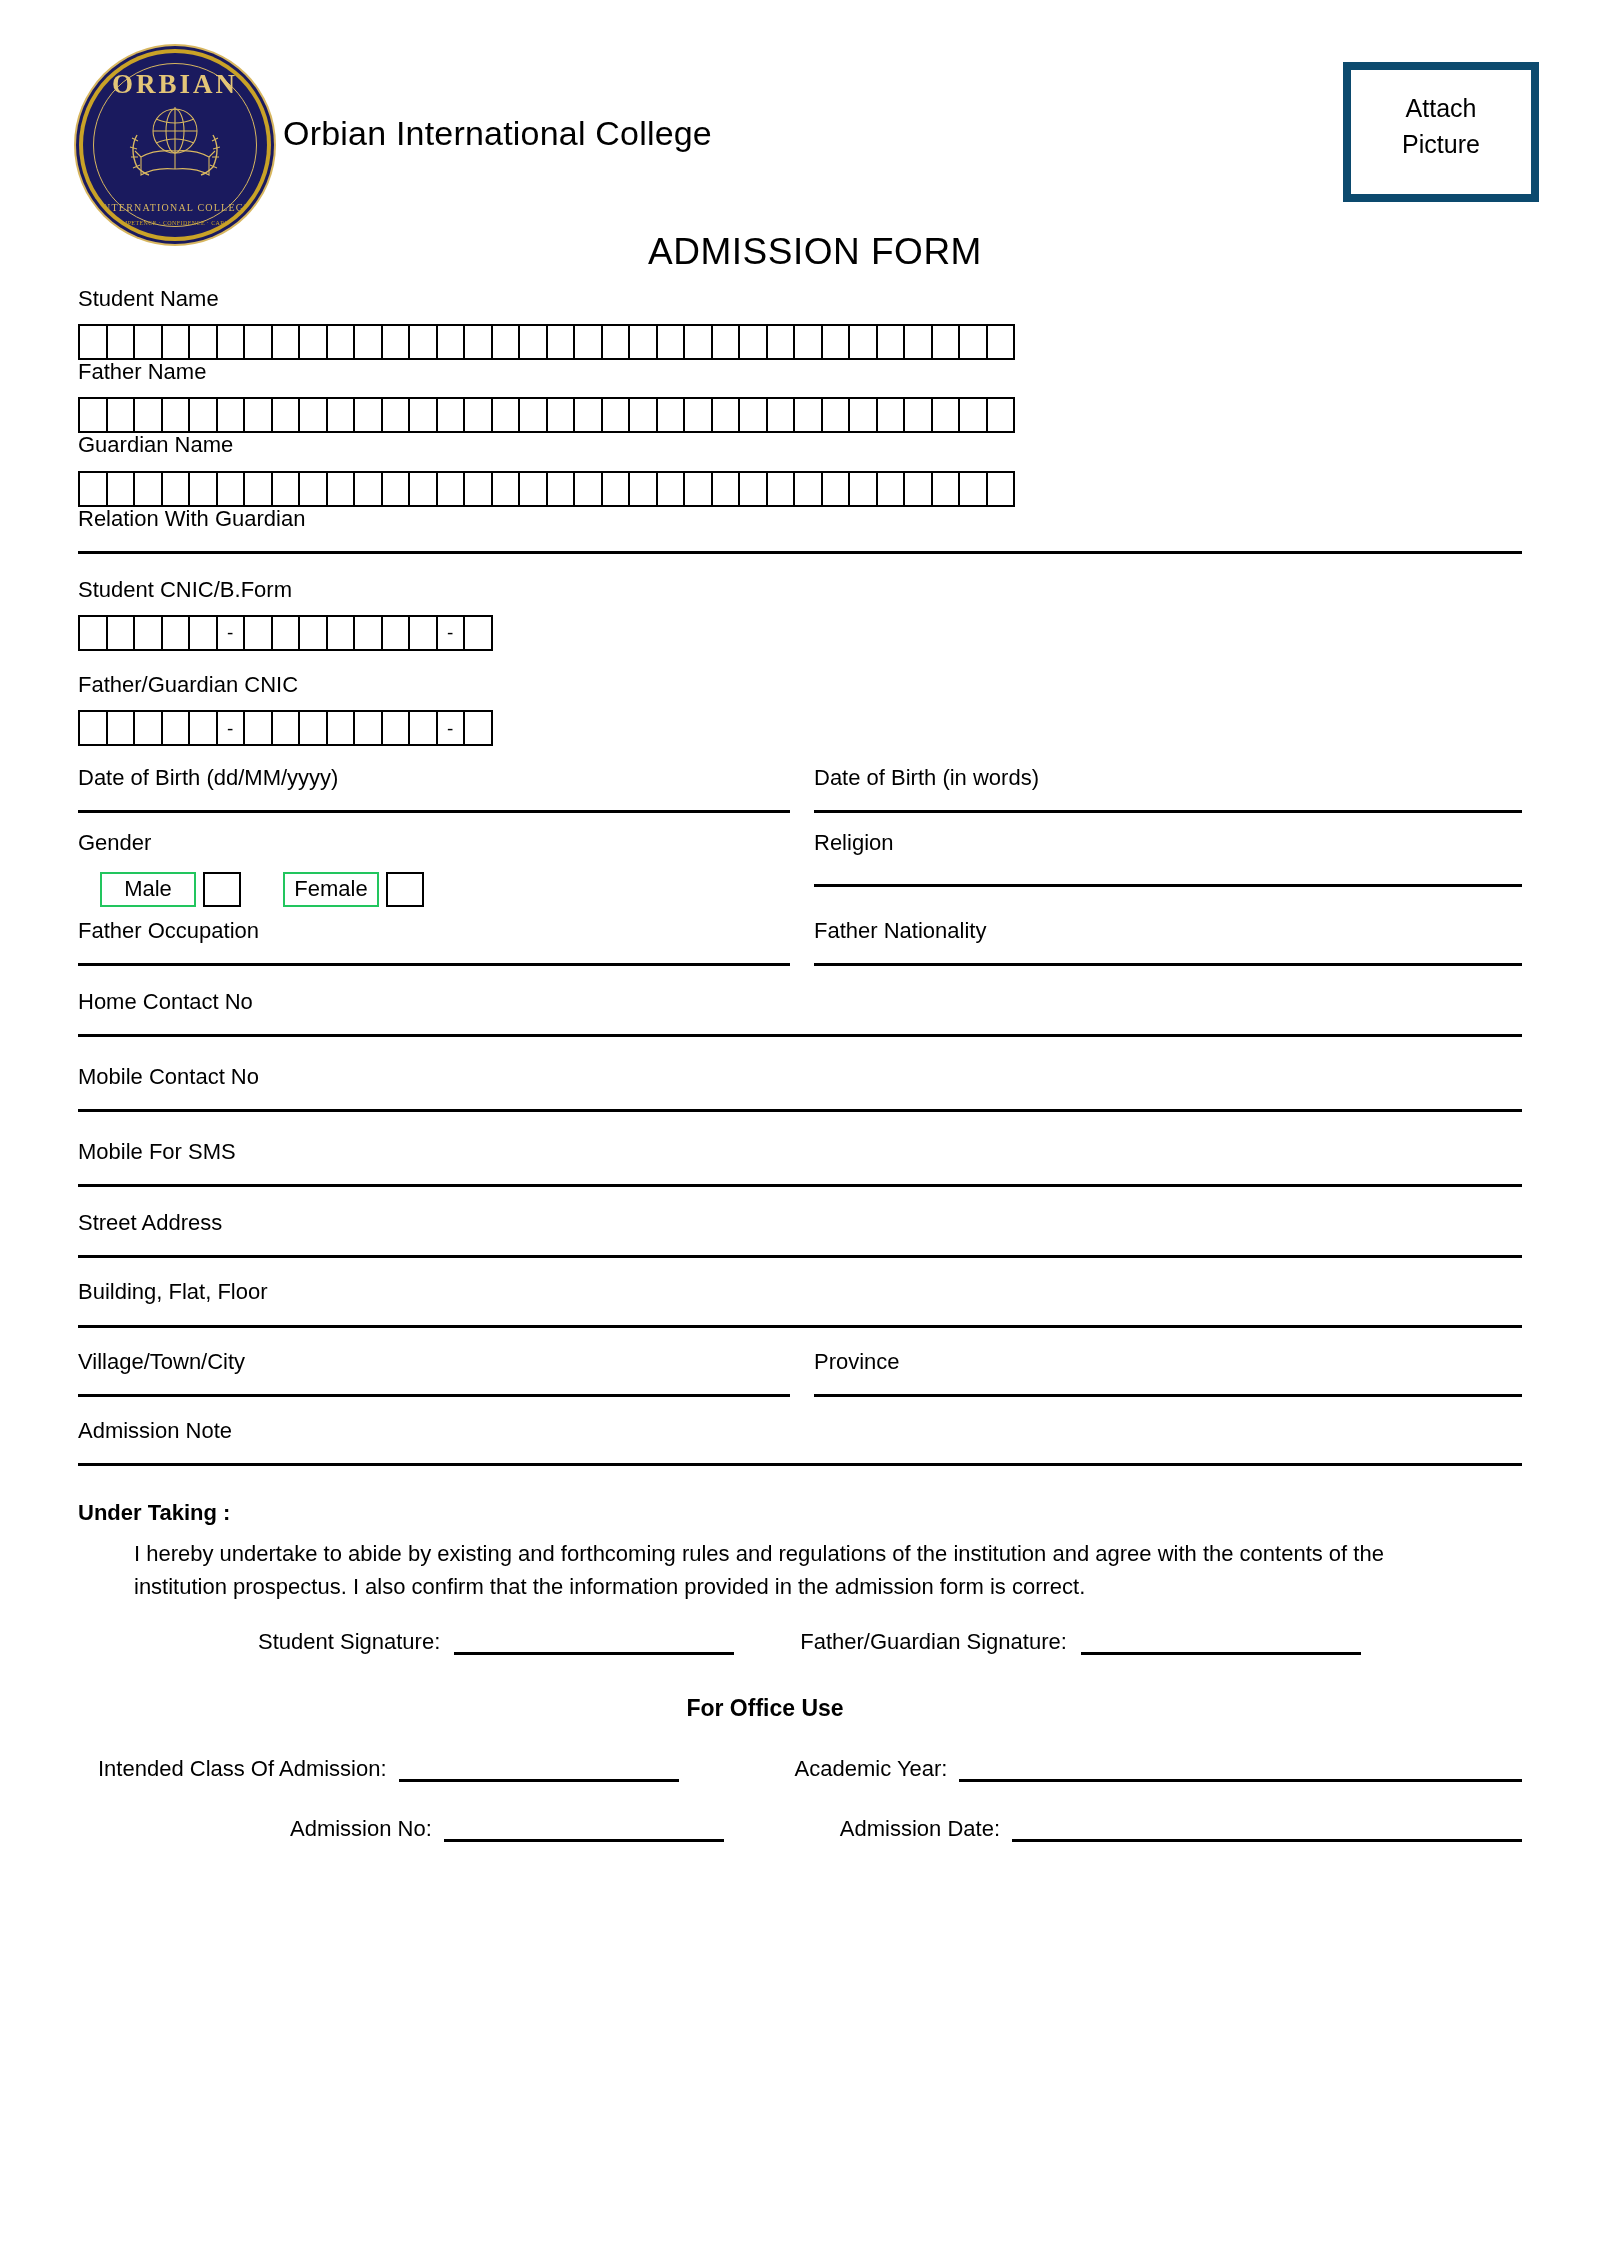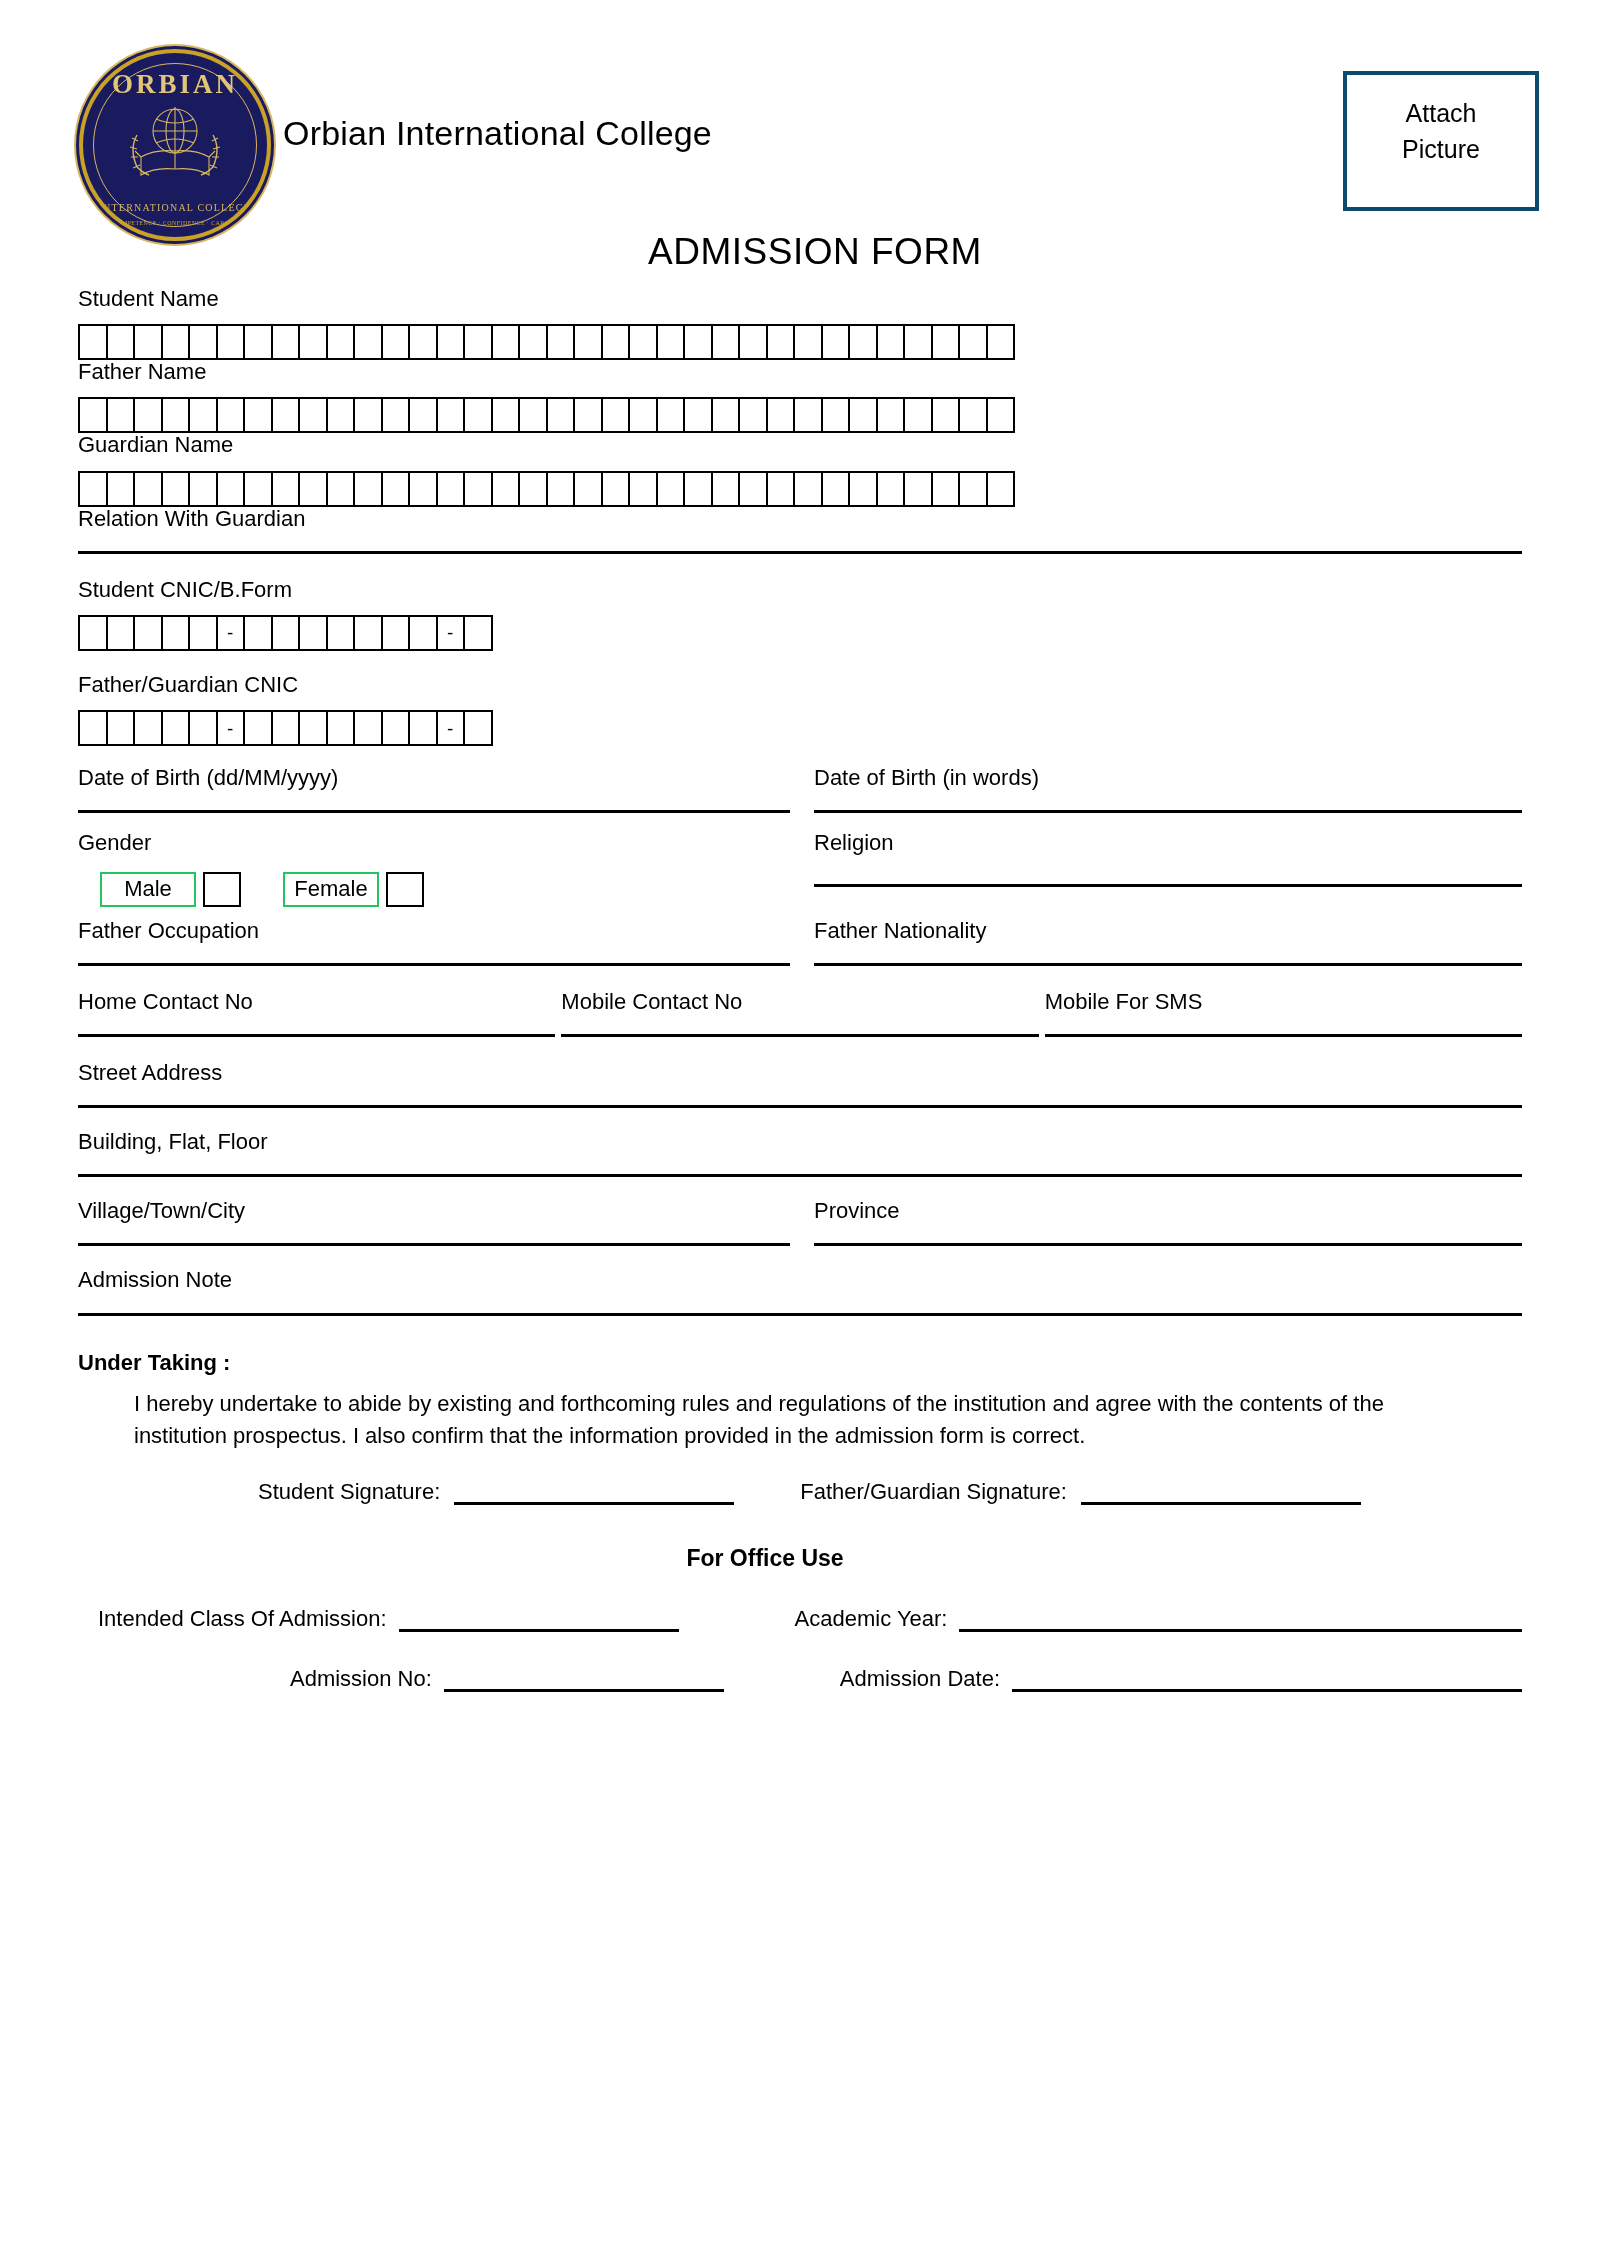--- a/index.html
+++ b/index.html
@@ -95,24 +95,24 @@
     left: 268px;
     top: 118px;
     transform: translateY(-50%);
     font-size: 34px;
     letter-spacing: .2px;
     white-space: nowrap;
   }
   .photo-box {
     position: absolute;
     right: 46px;
-    top: 56px;
+    top: 47px;
     width: 196px;
     height: 140px;
-    border: 4px solid #0c4a6e;
+    border: 8px solid #0c4a6e;
     box-sizing: border-box;
     display: flex;
     flex-direction: column;
     align-items: center;
     padding-top: 20px;
     font-size: 25px;
     line-height: 1.45;
   }
   .form-title {
     text-align: center;
@@ -166,21 +166,22 @@
 
   
   .two-col {
     display: flex;
     gap: 24px;
   }
   .col-left { width: 712px; flex: 0 0 712px; }
   .col-right { flex: 1 1 auto; }
   .three-col {
     display: flex;
-    gap: 6px;
+    gap: 28px;
+    flex-direction: column;
   }
   .tcol { flex: 1 1 0; }
 
   
   .gender-row {
     display: flex;
     align-items: center;
     margin-top: 16px;
     padding-left: 22px;
   }

